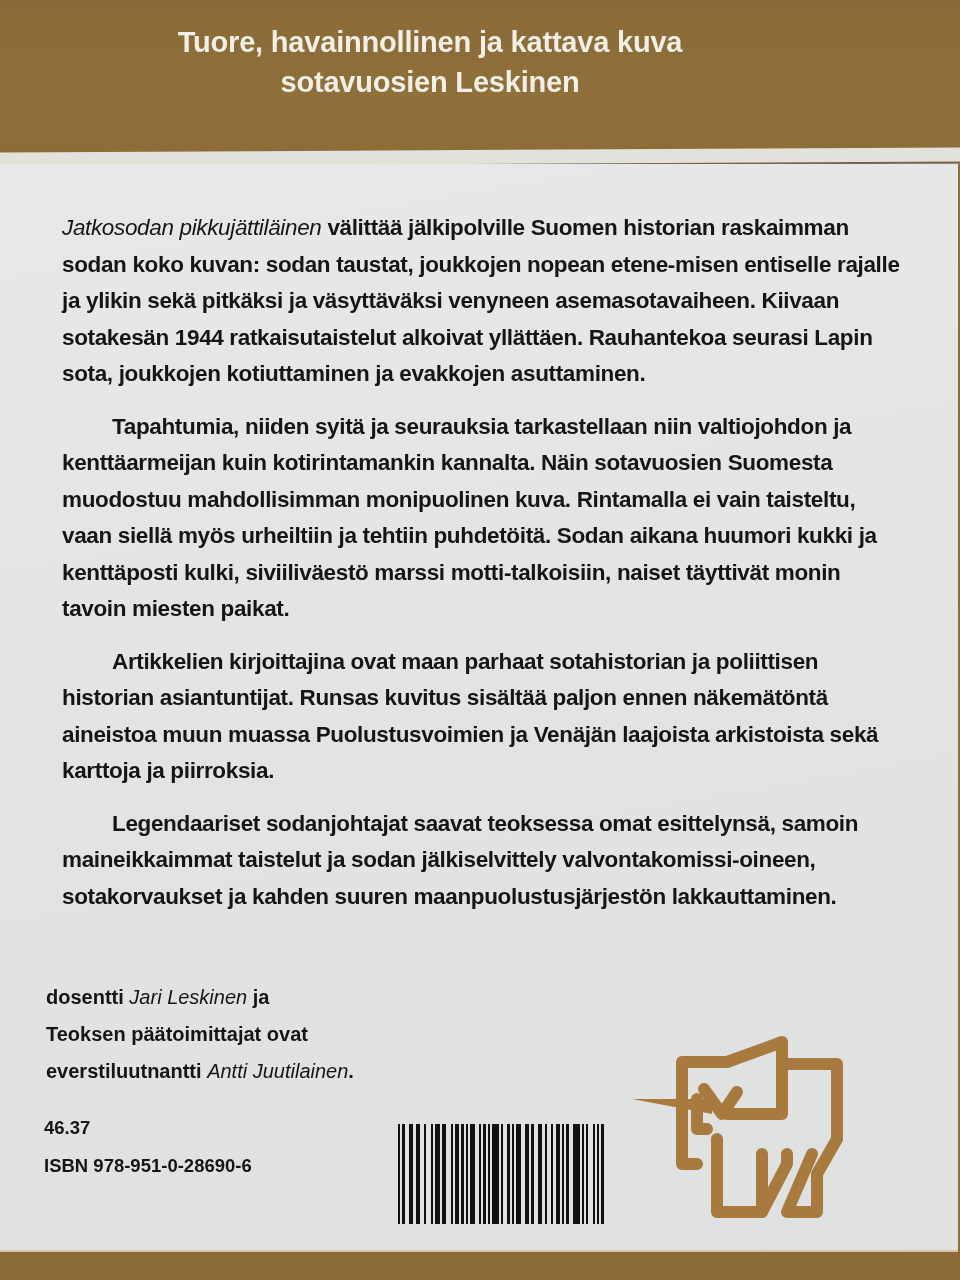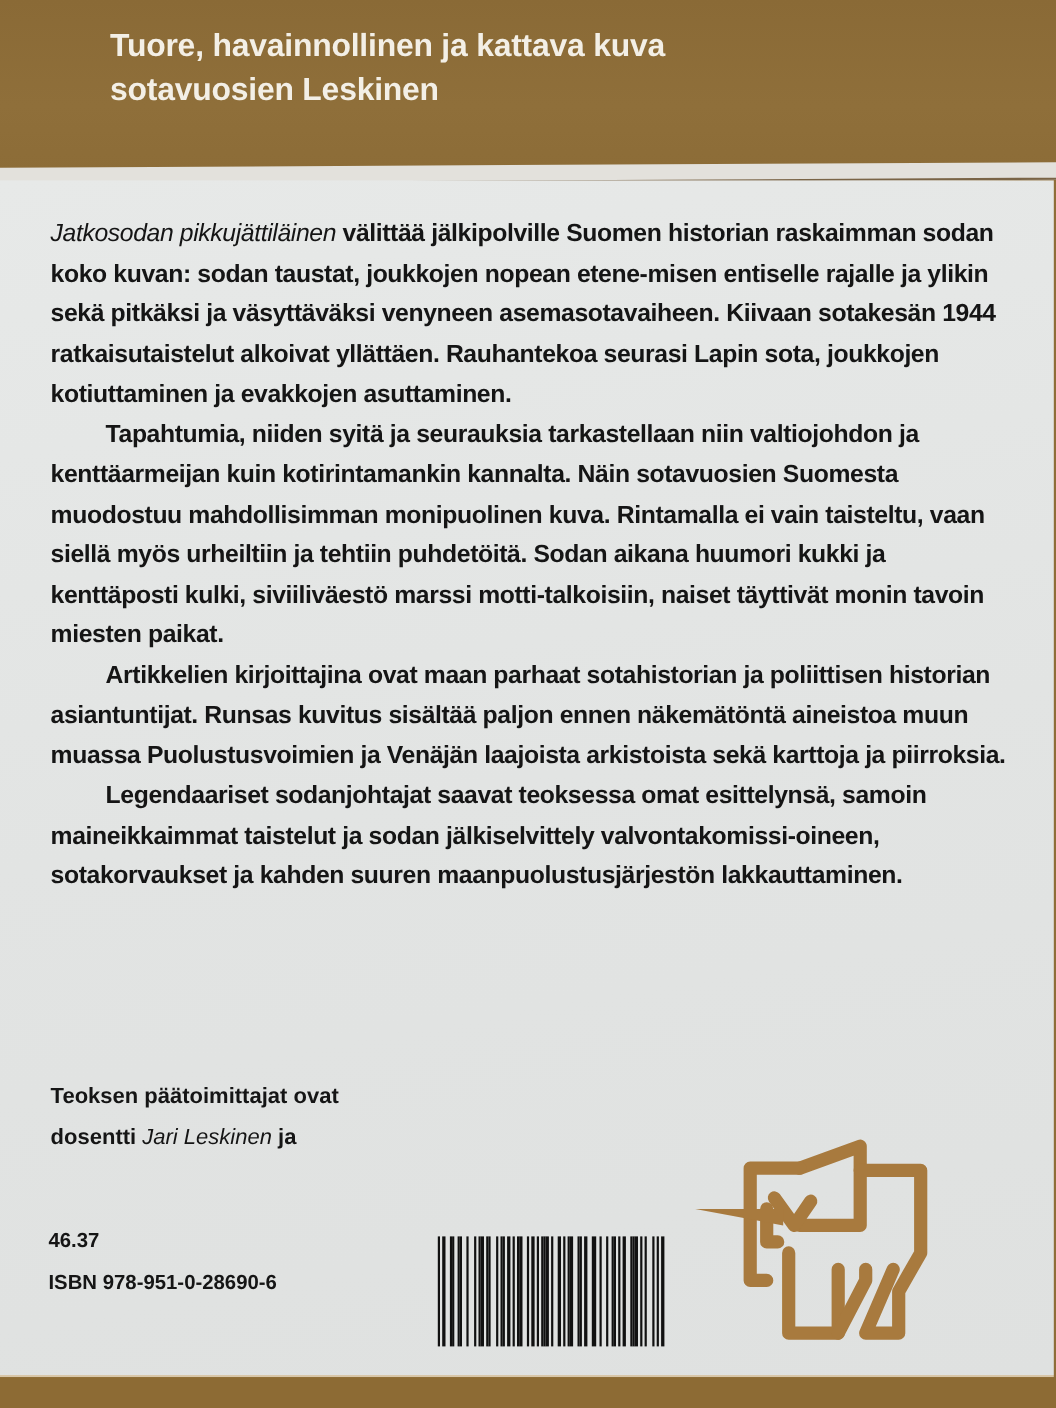--- a/index.html
+++ b/index.html
@@ -13,38 +13,38 @@
     position:absolute; left:0; top:0; width:960px; height:160px;
     background:linear-gradient(180deg,#8a6a36 0%,#8f6f3a 60%,#8c6c37 100%);
   }
   .gold-bottom {
     position:absolute; left:0; top:1252px; width:960px; height:28px;
     background:#8d6b34;
   }
   .headline {
     position:absolute; left:100px; top:22px; width:660px;
     color:#f3efe6; font-weight:bold; font-size:29px; line-height:40px;
-    text-align:left; letter-spacing:-0.2px;
+    text-align:center; letter-spacing:-0.2px;
   }
   .sticker-edge {
     position:absolute; left:0; top:150px; width:960px; height:14px;
     background:#e3e1dc; border-bottom:2px solid #7a6446;
     transform:skewY(-0.3deg);
   }
   .panel {
     position:absolute; left:0; top:164px; width:958px; height:1086px;
     background:linear-gradient(170deg,#e7e9e8 0%,#e2e4e3 50%,#dfe1e0 100%);
     border-bottom:2px solid #d8c6a8;
   }
   .body-text {
     position:absolute; left:46px; top:30px; width:880px;
     color:#151515; font-size:22.5px; line-height:36.5px;
     font-weight:bold; letter-spacing:-0.35px;
   }
-  .body-text p { margin:0; text-indent:50px; }
+  .body-text p { margin:16px; text-indent:50px; }
   .body-text p.first { text-indent:0; }
   .body-text i { font-weight:normal; font-style:italic; }
   .editors {
     position:absolute; left:46px; top:815px; width:480px;
     color:#151515; font-size:20px; line-height:37px; font-weight:bold;
   }
   .editors i { font-weight:normal; font-style:italic; }
   .meta {
     position:absolute; left:44px; top:945px; width:320px;
     color:#151515; font-size:18.5px; line-height:37.5px; font-weight:bold;
@@ -73,22 +73,23 @@
 
 <div class="panel">
   <div class="body-text">
     <p class="first"><i>Jatkosodan pikkujättiläinen</i><span> välittää jälkipolville Suomen historian raskaimman sodan koko kuvan: sodan taustat, joukkojen nopean etene-misen entiselle rajalle ja ylikin sekä pitkäksi ja väsyttäväksi venyneen asemasotavaiheen. Kiivaan sotakesän 1944 ratkaisutaistelut alkoivat yllättäen. Rauhantekoa seurasi Lapin sota, joukkojen kotiuttaminen ja evakkojen asuttaminen.</span></p>
     <p>Tapahtumia, niiden syitä ja seurauksia tarkastellaan niin valtiojohdon ja kenttäarmeijan kuin kotirintamankin kannalta. Näin sotavuosien Suomesta muodostuu mahdollisimman monipuolinen kuva. Rintamalla ei vain taisteltu, vaan siellä myös urheiltiin ja tehtiin puhdetöitä. Sodan aikana huumori kukki ja kenttäposti kulki, siviiliväestö marssi motti-talkoisiin, naiset täyttivät monin tavoin miesten paikat.</p>
     <p>Artikkelien kirjoittajina ovat maan parhaat sotahistorian ja poliittisen historian asiantuntijat. Runsas kuvitus sisältää paljon ennen näkemätöntä aineistoa muun muassa Puolustusvoimien ja Venäjän laajoista arkistoista sekä karttoja ja piirroksia.</p>
     <p>Legendaariset sodanjohtajat saavat teoksessa omat esittelynsä, samoin maineikkaimmat taistelut ja sodan jälkiselvittely valvontakomissi-oineen, sotakorvaukset ja kahden suuren maanpuolustusjärjestön lakkauttaminen.</p>
   </div>
 
   <div class="editors">
+    <div><span>dosentti </span><i>Jari Leskinen</i><span> ja</span></div>
     <div>Teoksen päätoimittajat ovat</div>
-    <div><span>dosentti </span><i>Jari Leskinen</i><span> ja</span></div>
+    <div><span>everstiluutnantti </span><i>Antti Juutilainen</i><span>.</span></div>
   </div>
 
   <div class="meta">
     <div>46.37</div>
     <div>ISBN 978-951-0-28690-6</div>
   </div>
 
   <div class="barcode">
     <div class="bars" id="bars">
         <div style="width: 2.2px; height: 100%; background: rgb(17, 17, 17);"></div>

